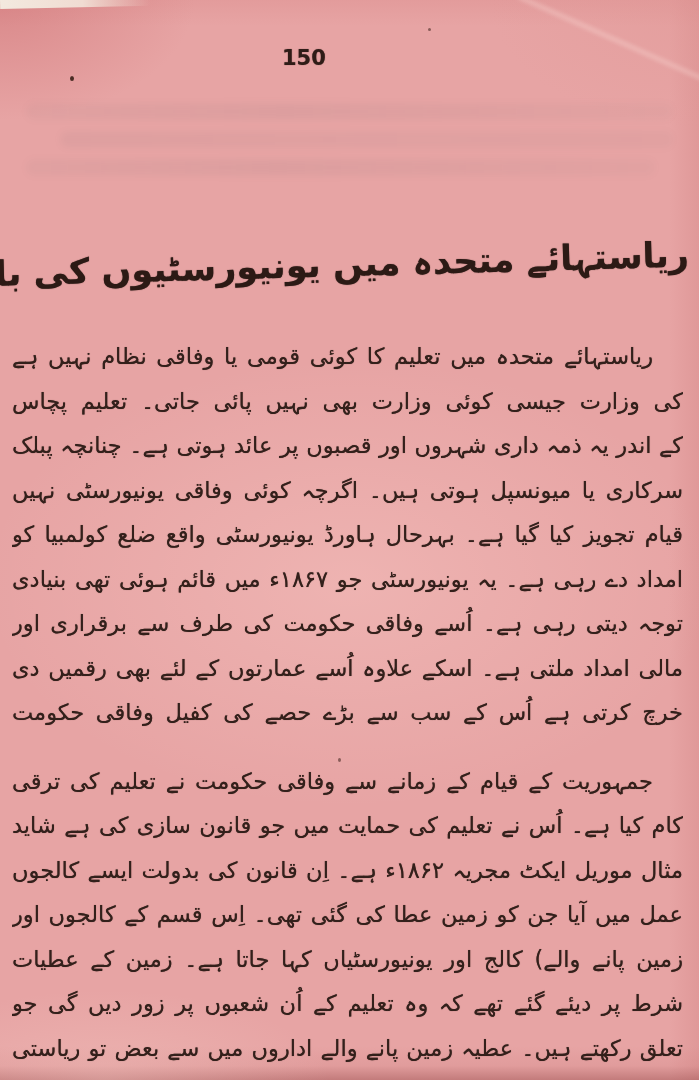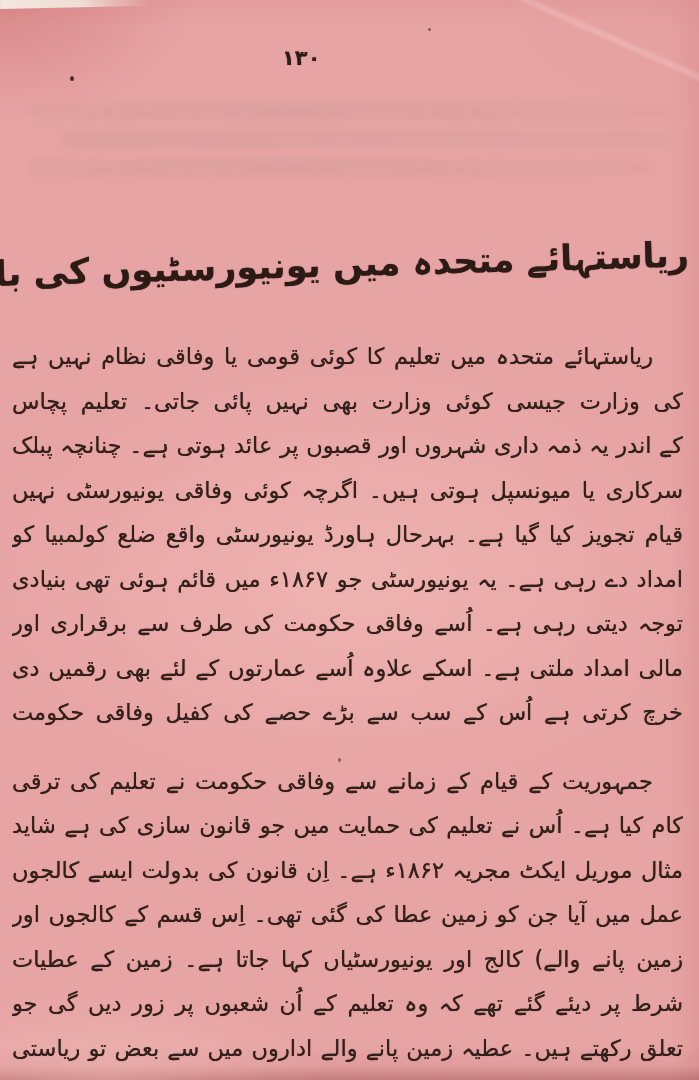--- a/index.html
+++ b/index.html
@@ -79,21 +79,21 @@
   .line.end{text-align-last:right;}
 </style>
 </head>
 <body>
 
 <div id="scan">
 
   <div class="edge-sliver"></div>
   <div class="crease"></div>
 
-  <div class="page-number">۱۳۰</div>
+  <div class="page-number">150</div>
 
   <div class="ghost">
     <div class="g"></div>
       <div class="g"></div>
       <div class="g"></div>
   </div>
 
   <div class="speck" style="left:70px;top:76px;width:4px;height:5px;"></div>
   <div class="speck" style="left:428px;top:28px;width:3px;height:3px;opacity:.6;"></div>
   <div class="speck" style="left:612px;top:262px;width:3px;height:3px;opacity:.5;"></div>

